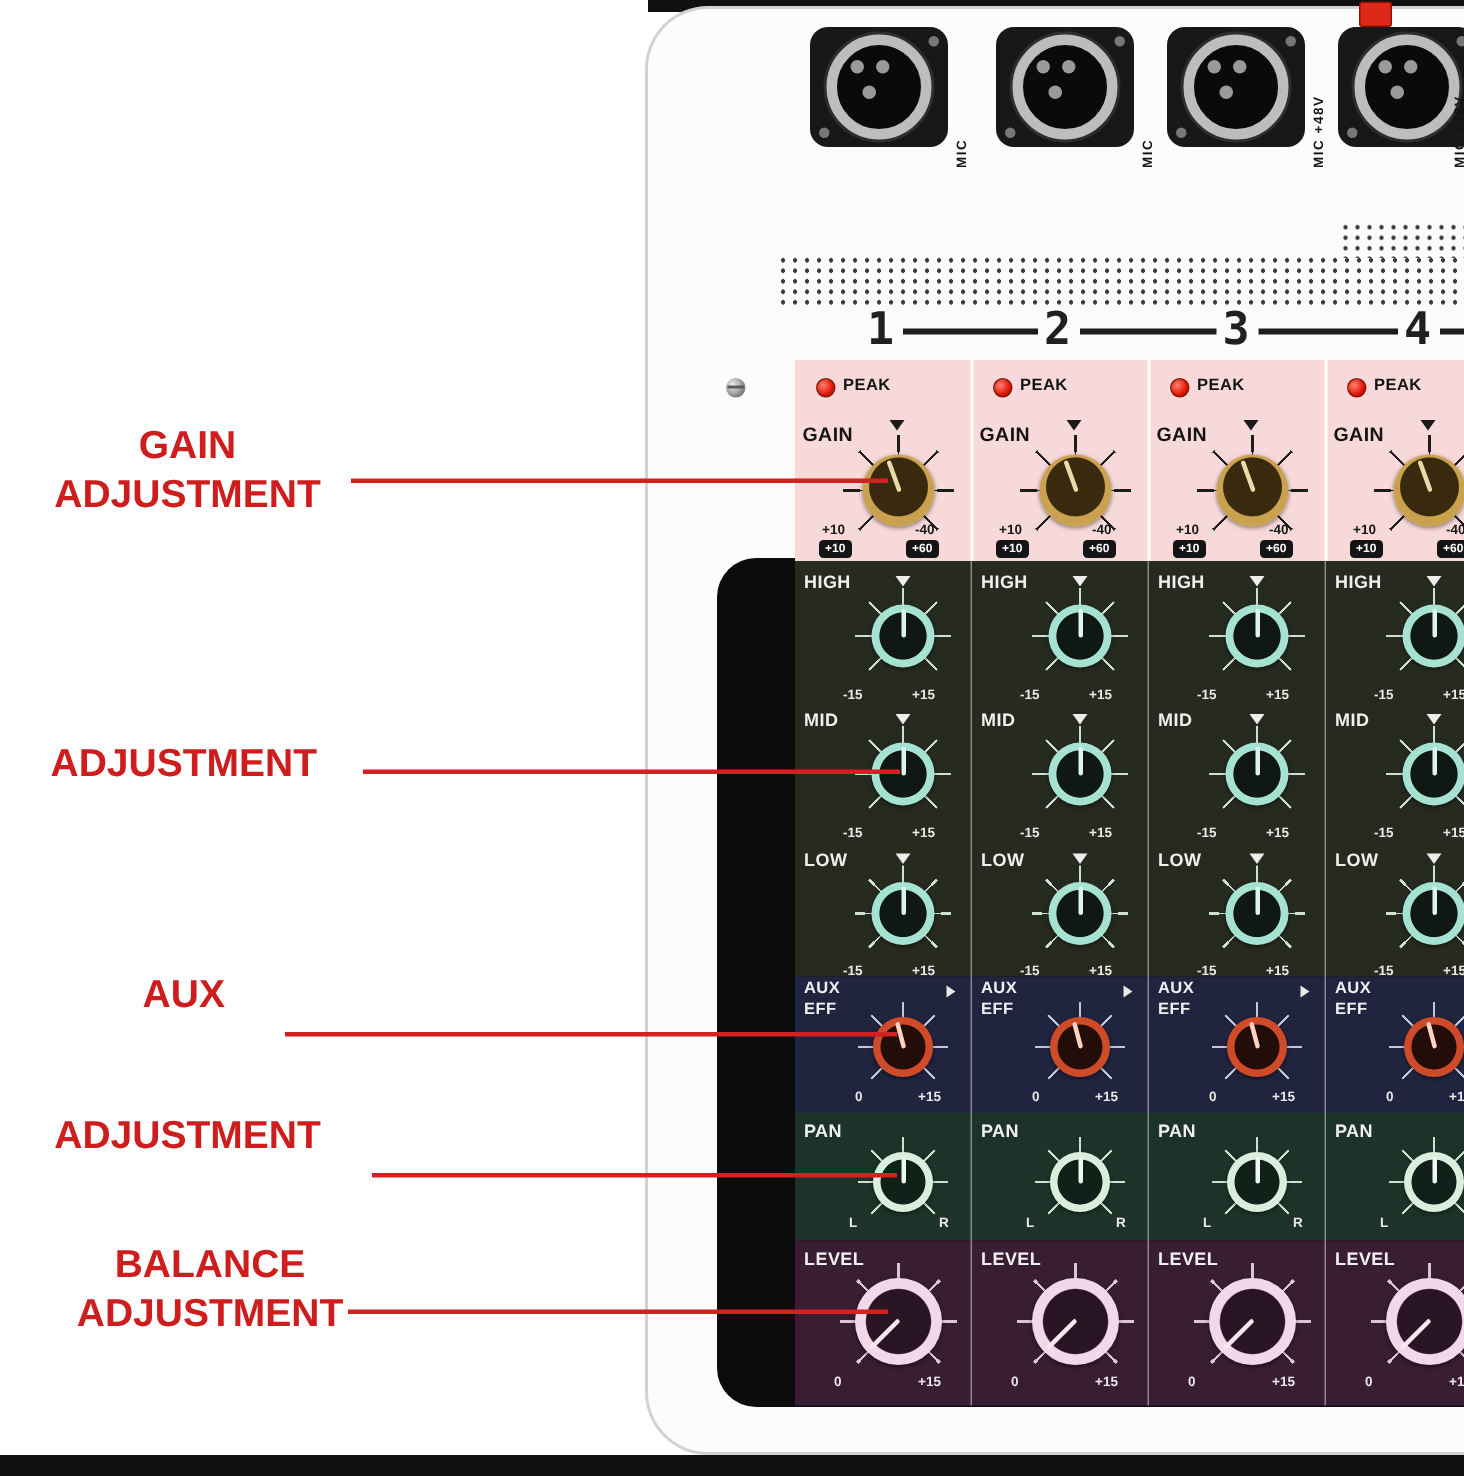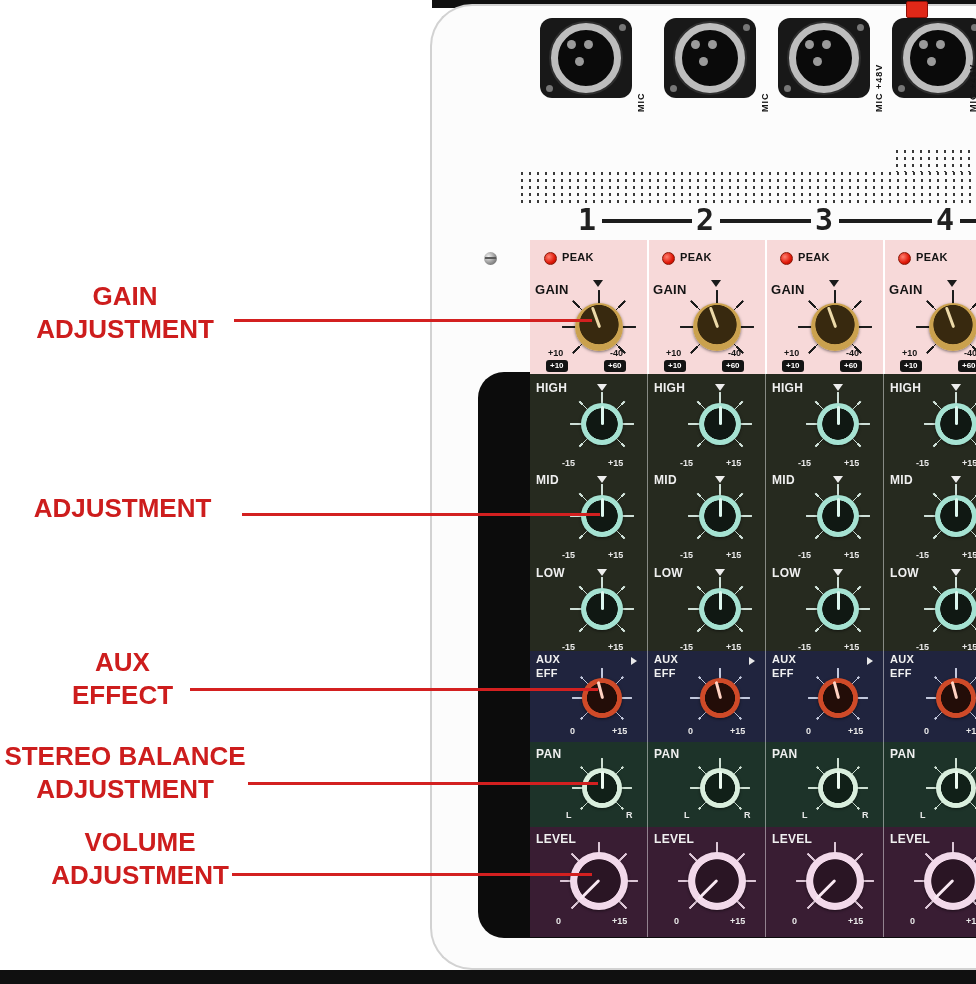--- a/index.html
+++ b/index.html
@@ -529,28 +529,26 @@
 
   <div class="ann a1">
     <div>GAIN</div>
     <div>ADJUSTMENT</div>
   </div>
   <div class="ann a2">
     <div>ADJUSTMENT</div>
   </div>
   <div class="ann a3">
     <div>AUX</div>
-    <div>EFFECT</div>
   </div>
   <div class="ann a4">
-    <div>STEREO BALANCE</div>
     <div>ADJUSTMENT</div>
   </div>
   <div class="ann a5">
-    <div>VOLUME</div>
+    <div>BALANCE</div>
     <div>ADJUSTMENT</div>
   </div>
   <div class="ann-line l1"></div>
   <div class="ann-line l2"></div>
   <div class="ann-line l3"></div>
   <div class="ann-line l4"></div>
   <div class="ann-line l5"></div>
 
 </div>
 

